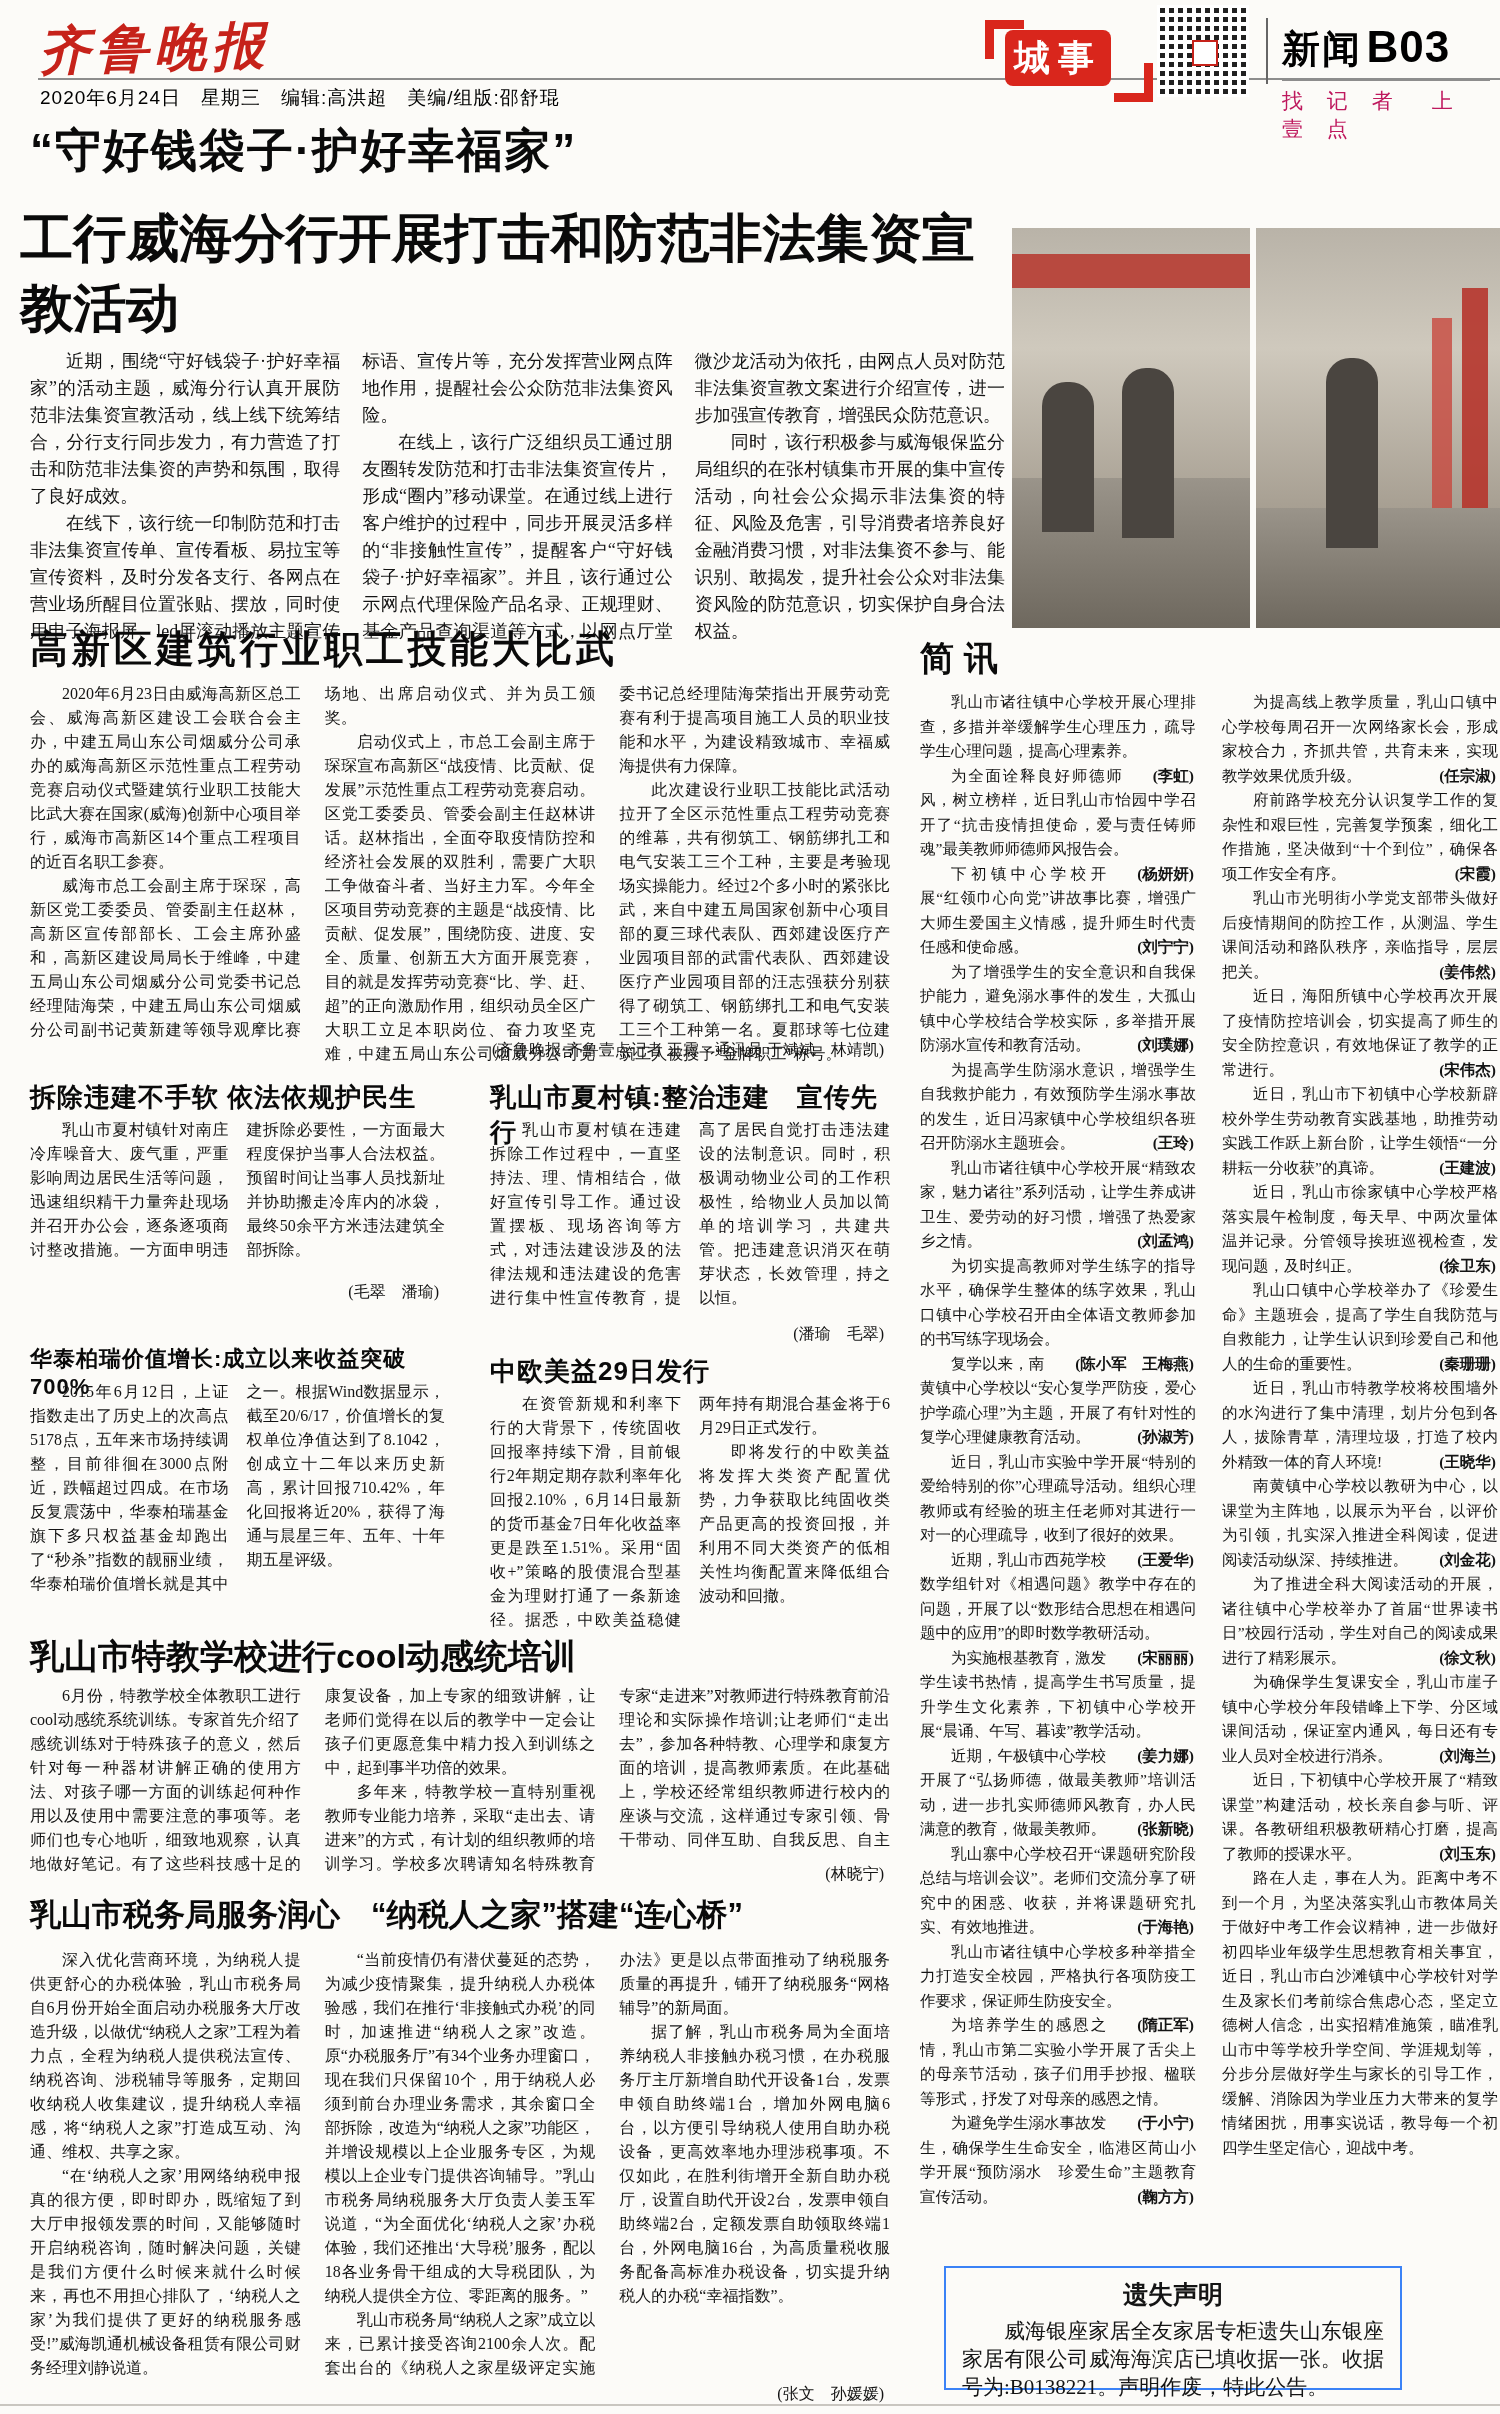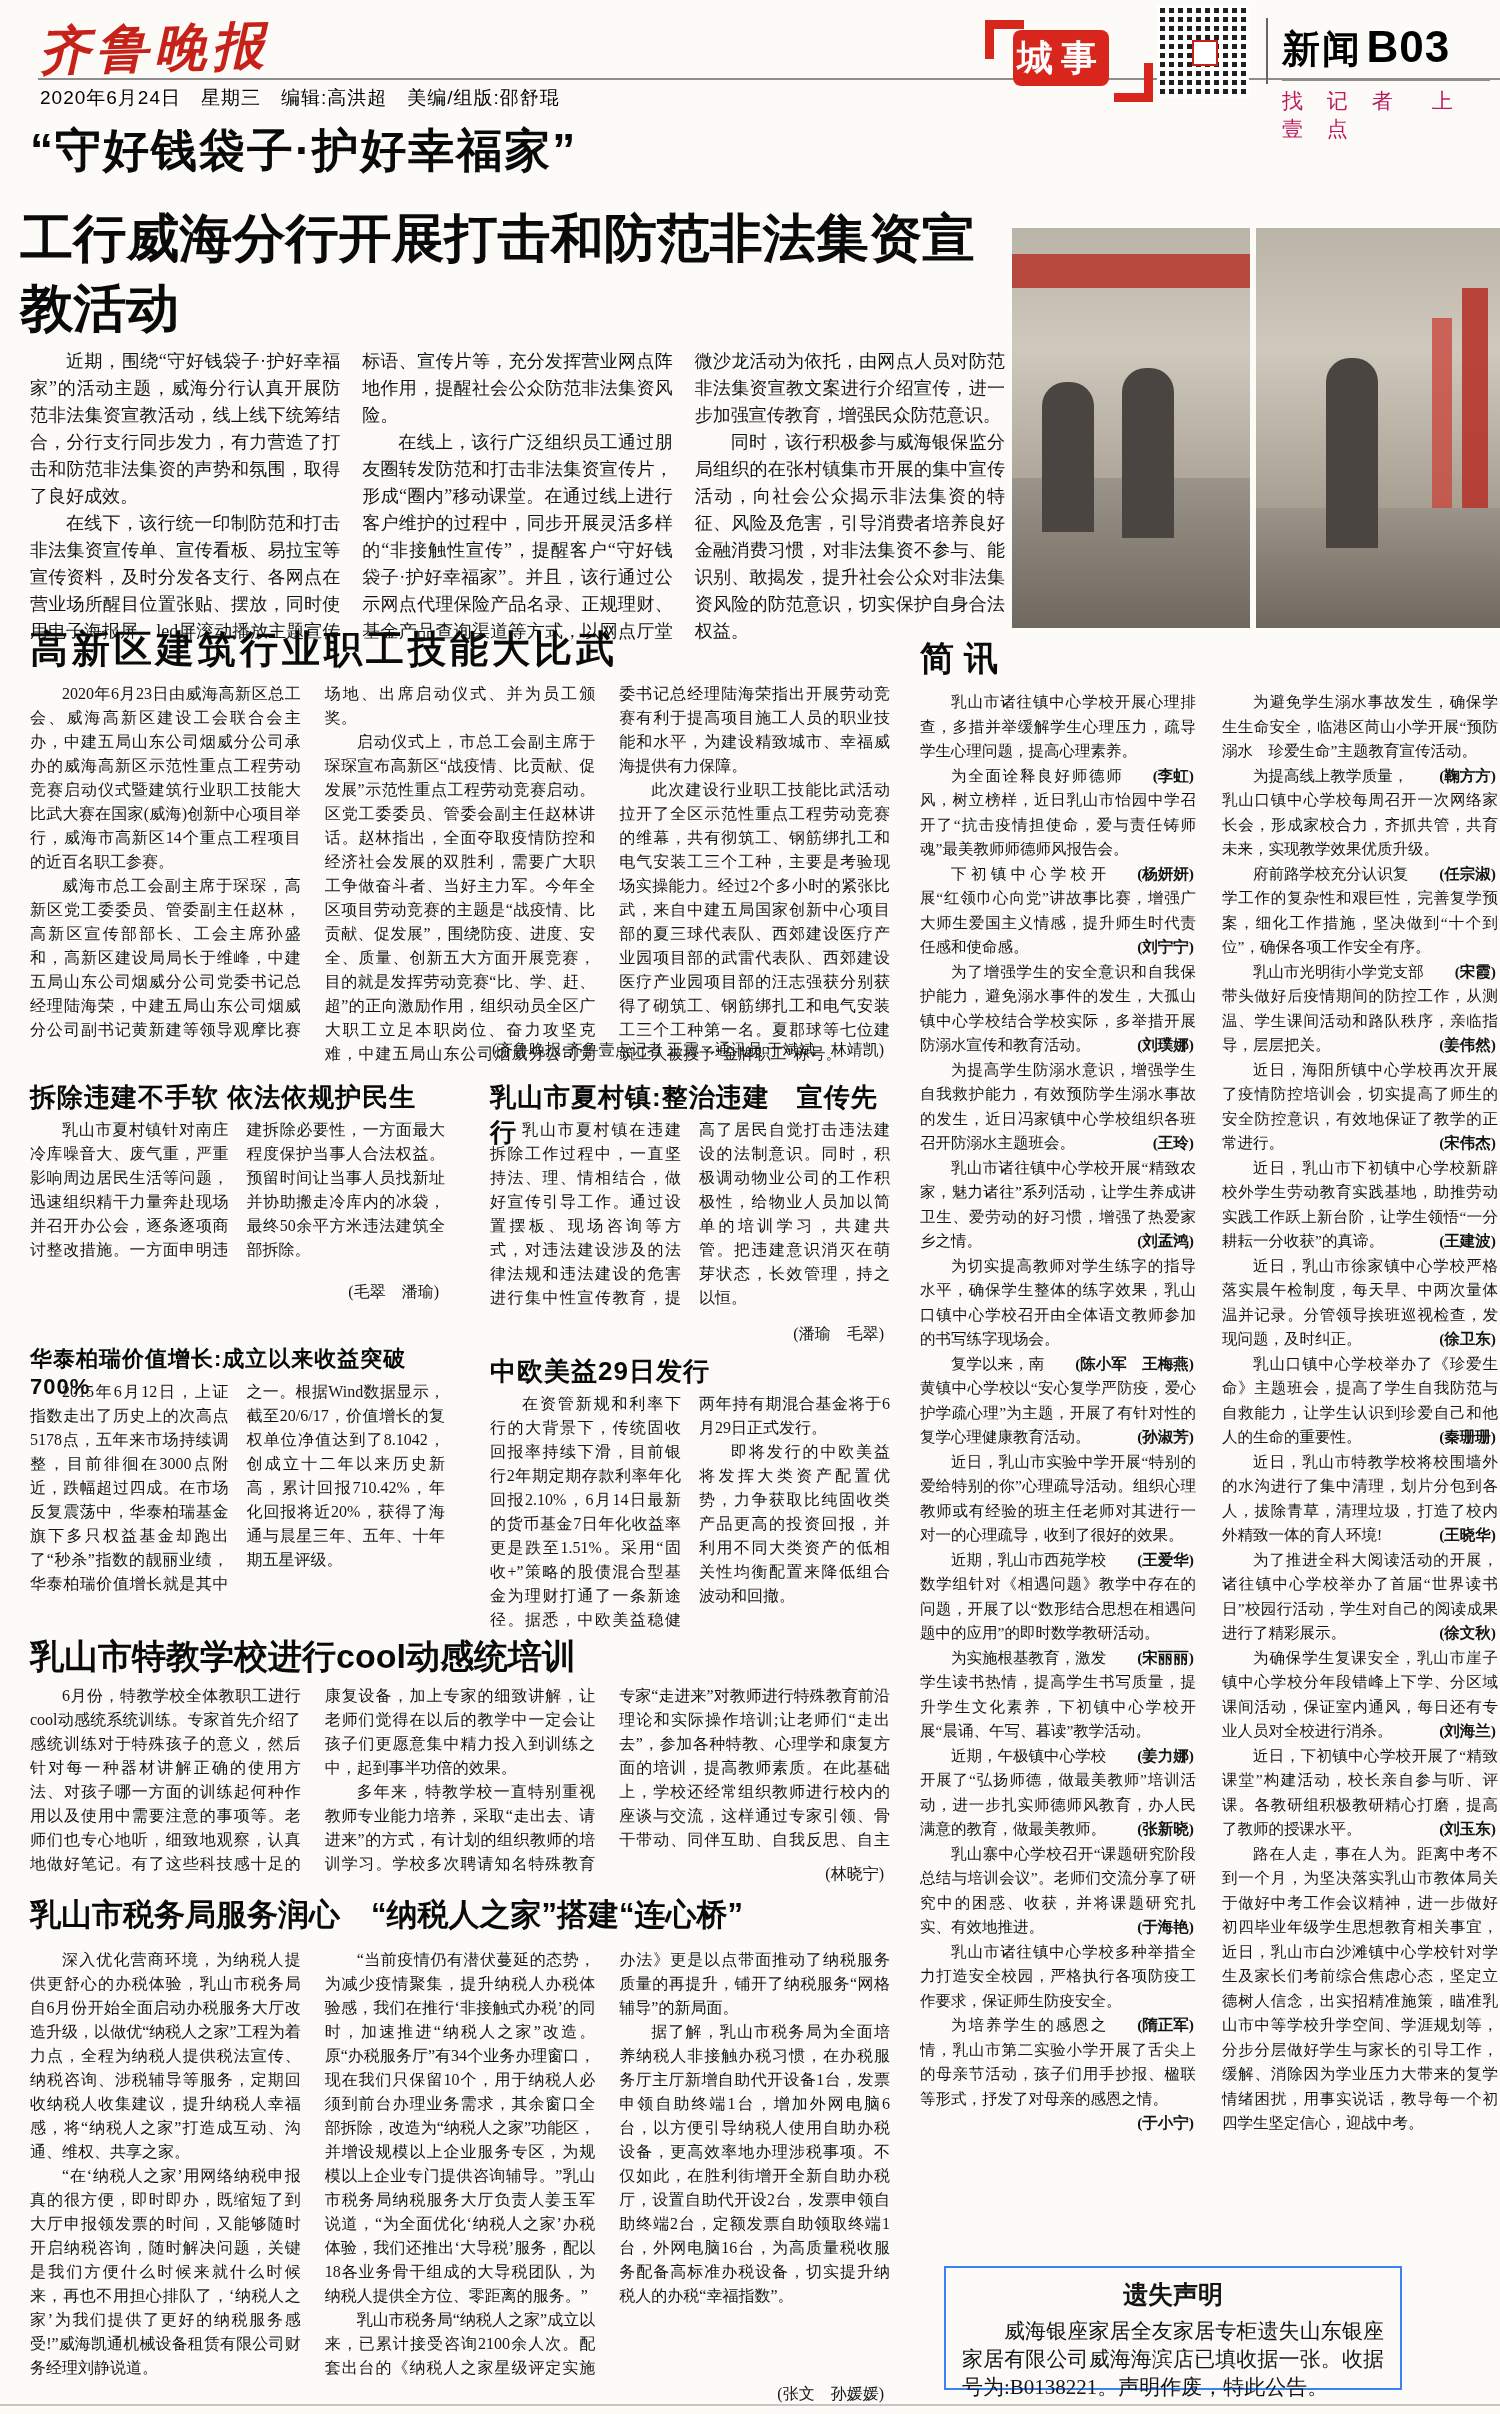--- a/index.html
+++ b/index.html
@@ -9,21 +9,21 @@
   
   .logo{left:38px;top:14px;font-family:"DejaVu Serif",serif;font-style:italic;font-weight:bold;
         font-size:52px;color:#c6221a;letter-spacing:6px;transform:rotate(-1.5deg);}
   .hrule{left:38px;top:78px;width:1462px;height:2px;background:#8d8d8d;}
   .dateline{left:40px;top:85px;font-size:19px;color:#000000;font-family:"Liberation Sans",sans-serif;letter-spacing:1px;}
   .badge-wrap{left:985px;top:20px;width:160px;height:78px;}
   .badge-wrap::before{content:"";position:absolute;left:0;top:0;width:30px;height:30px;
         border-left:9px solid #d9261c;border-top:9px solid #d9261c;}
   .badge-wrap::after{content:"";position:absolute;right:-8px;bottom:-4px;width:30px;height:30px;
         border-right:9px solid #d9261c;border-bottom:9px solid #d9261c;}
-  .badge{position:absolute;left:28px;top:10px;width:96px;height:56px;background:#d9261c;border-radius:8px;
+  .badge{position:absolute;left:20px;top:10px;width:106px;height:56px;background:#d9261c;border-radius:8px;
         color:#fff;font-family:"Liberation Sans",sans-serif;font-weight:bold;font-size:36px;
         display:flex;align-items:center;justify-content:center;letter-spacing:8px;}
   .qr{left:1160px;top:8px;width:86px;height:86px;background:
         repeating-linear-gradient(0deg,#111 0 5px,#fff 5px 9px),
         repeating-linear-gradient(90deg,#111 0 5px,#fff 5px 9px);
         background-blend-mode:screen;outline:3px solid #fff;}
   .qr-center{position:absolute;left:32px;top:32px;width:22px;height:22px;background:#fff;border:2px solid #c6221a;}
   .vrule{left:1266px;top:18px;width:2px;height:66px;background:#666;}
   .edition{left:1282px;top:22px;width:216px;font-family:"Liberation Sans",sans-serif;font-weight:900;color:#000;}
   .ed-news{font-size:38px;letter-spacing:2px;}
@@ -233,20 +233,21 @@
       <p><span>近日，海阳所镇中心学校再次开展了疫情防控培训会，切实提高了师生的安全防控意识，有效地保证了教学的正常进行。</span><span class="au">(宋伟杰)</span></p>
 
       <p><span>近日，乳山市下初镇中心学校新辟校外学生劳动教育实践基地，助推劳动实践工作跃上新台阶，让学生领悟“一分耕耘一分收获”的真谛。</span><span class="au">(王建波)</span></p>
 
       <p><span>近日，乳山市徐家镇中心学校严格落实晨午检制度，每天早、中两次量体温并记录。分管领导挨班巡视检查，发现问题，及时纠正。</span><span class="au">(徐卫东)</span></p>
 
       <p><span>乳山口镇中心学校举办了《珍爱生命》主题班会，提高了学生自我防范与自救能力，让学生认识到珍爱自己和他人的生命的重要性。</span><span class="au">(秦珊珊)</span></p>
 
       <p><span>近日，乳山市特教学校将校围墙外的水沟进行了集中清理，划片分包到各人，拔除青草，清理垃圾，打造了校内外精致一体的育人环境!</span><span class="au">(王晓华)</span></p>
 
+      <p><span>南黄镇中心学校以教研为中心，以课堂为主阵地，以展示为平台，以评价为引领，扎实深入推进全科阅读，促进阅读活动纵深、持续推进。</span><span class="au">(刘金花)</span></p>
 
       <p><span>为了推进全科大阅读活动的开展，诸往镇中心学校举办了首届“世界读书日”校园行活动，学生对自己的阅读成果进行了精彩展示。</span><span class="au">(徐文秋)</span></p>
 
       <p><span>为确保学生复课安全，乳山市崖子镇中心学校分年段错峰上下学、分区域课间活动，保证室内通风，每日还有专业人员对全校进行消杀。</span><span class="au">(刘海兰)</span></p>
 
       <p><span>近日，下初镇中心学校开展了“精致课堂”构建活动，校长亲自参与听、评课。各教研组积极教研精心打磨，提高了教师的授课水平。</span><span class="au">(刘玉东)</span></p>
 
       <p><span>路在人走，事在人为。距离中考不到一个月，为坚决落实乳山市教体局关于做好中考工作会议精神，进一步做好初四毕业年级学生思想教育相关事宜，近日，乳山市白沙滩镇中心学校针对学生及家长们考前综合焦虑心态，坚定立德树人信念，出实招精准施策，瞄准乳山市中等学校升学空间、学涯规划等，分步分层做好学生与家长的引导工作，缓解、消除因为学业压力大带来的复学情绪困扰，用事实说话，教导每一个初四学生坚定信心，迎战中考。</span></p>
 
     </div>

